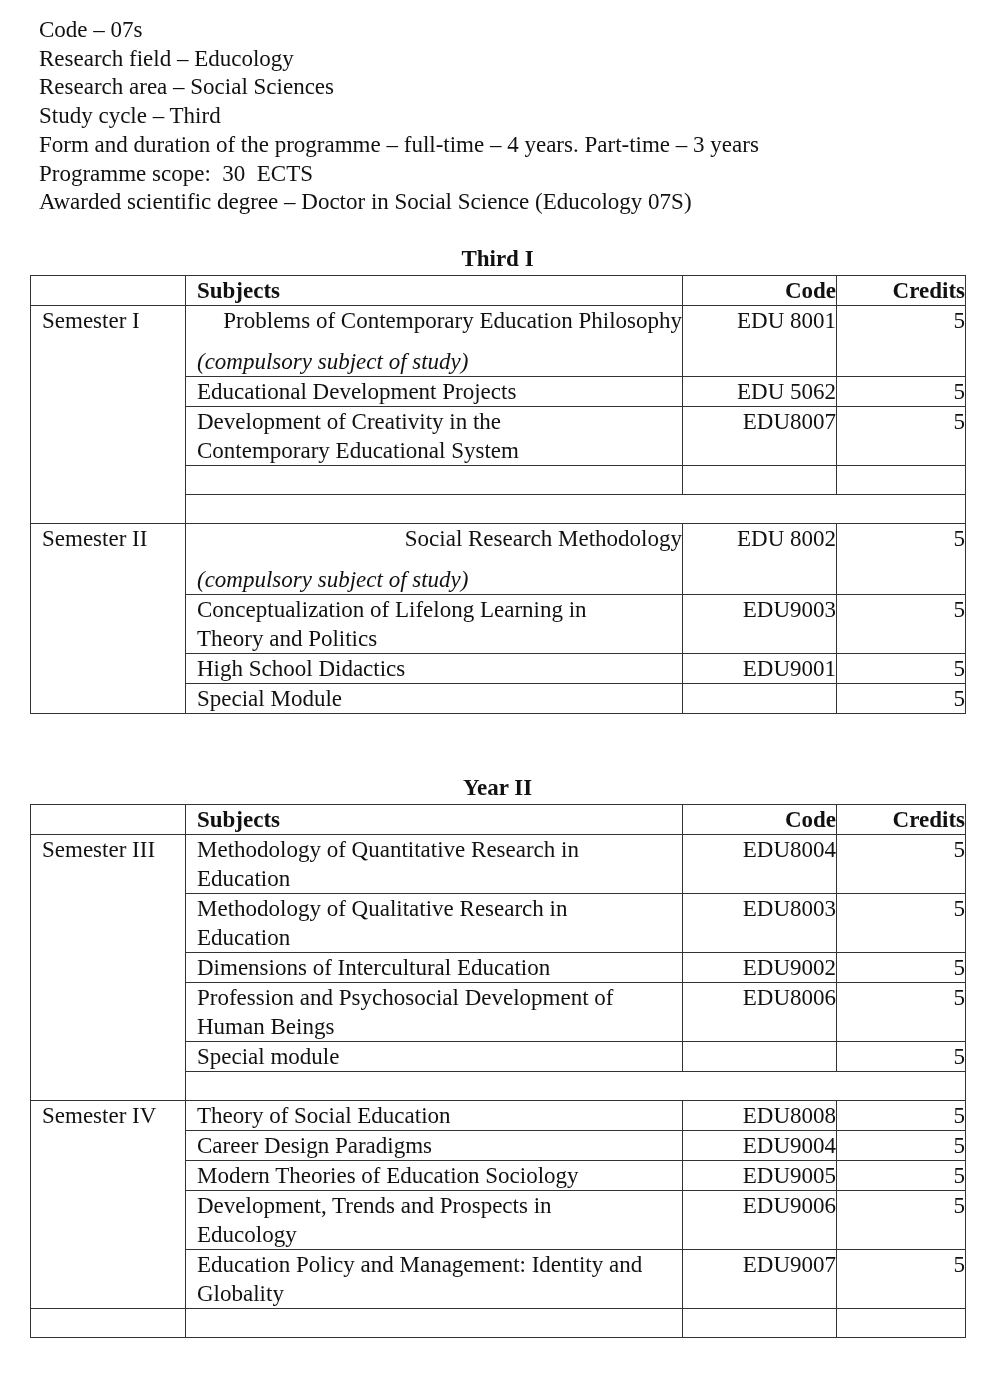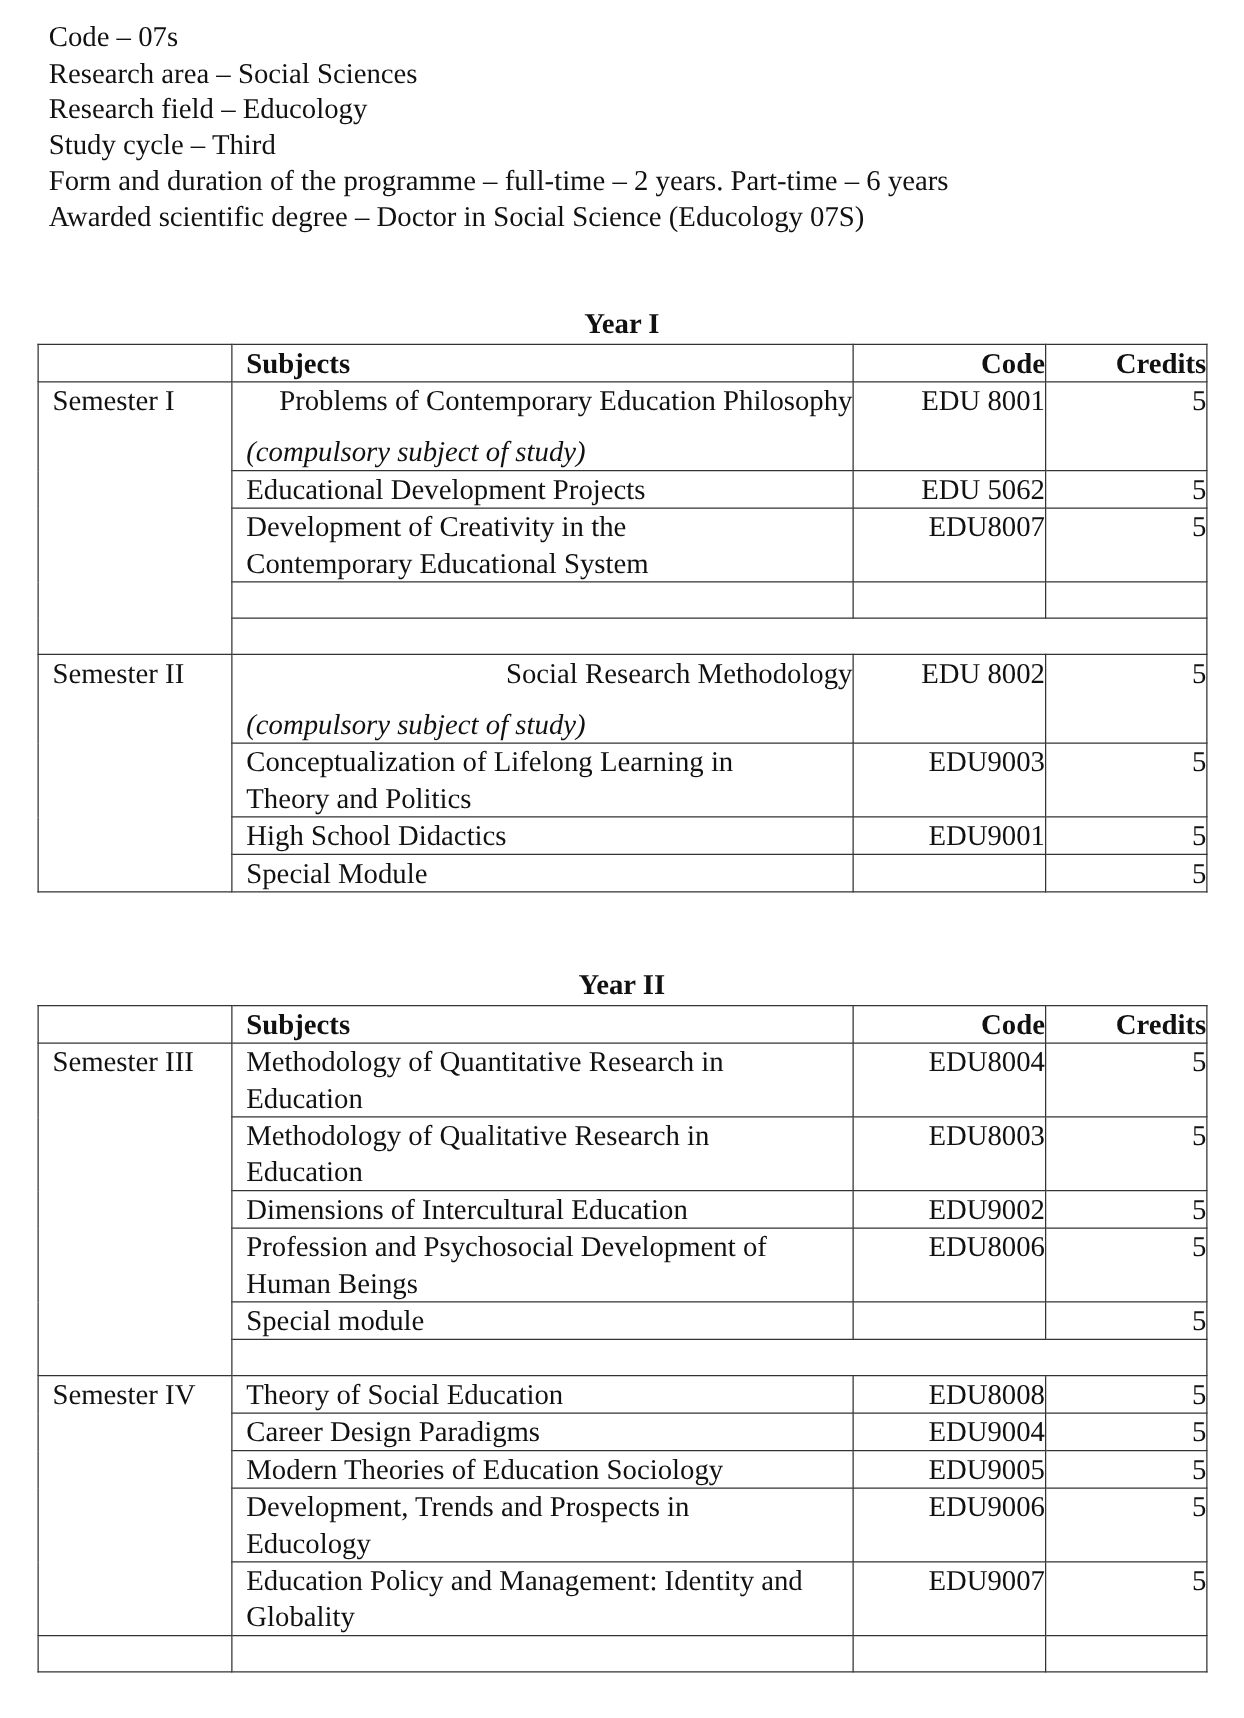--- a/index.html
+++ b/index.html
@@ -31,28 +31,29 @@
   col.c2 { width: 497px; }
   col.c3 { width: 154px; }
   col.c4 { width: 129px; }
   td.blank { height: 28px; }
 </style>
 </head>
 <body>
 
 <div class="meta">
   <div>Code – 07s</div>
+  <div>Research field – Educology</div>
   <div>Research area – Social Sciences</div>
-  <div>Research field – Educology</div>
   <div>Study cycle – Third</div>
-  <div>Form and duration of the programme – full-time – 2 years. Part-time – 6 years</div>
+  <div>Form and duration of the programme – full-time – 4 years. Part-time – 3 years</div>
+  <div style="white-space:pre">Programme scope:  30  ECTS</div>
   <div>Awarded scientific degree – Doctor in Social Science (Educology 07S)</div>
 </div>
 
-<div class="year-title" style="top:246px">Year I</div>
+<div class="year-title" style="top:246px">Third I</div>
 <table class="curr" style="top:275px">
   <colgroup>
       <col class="c1">
       <col class="c2">
       <col class="c3">
       <col class="c4">
     </colgroup>
   <tbody>
       <tr>
     <td></td>

